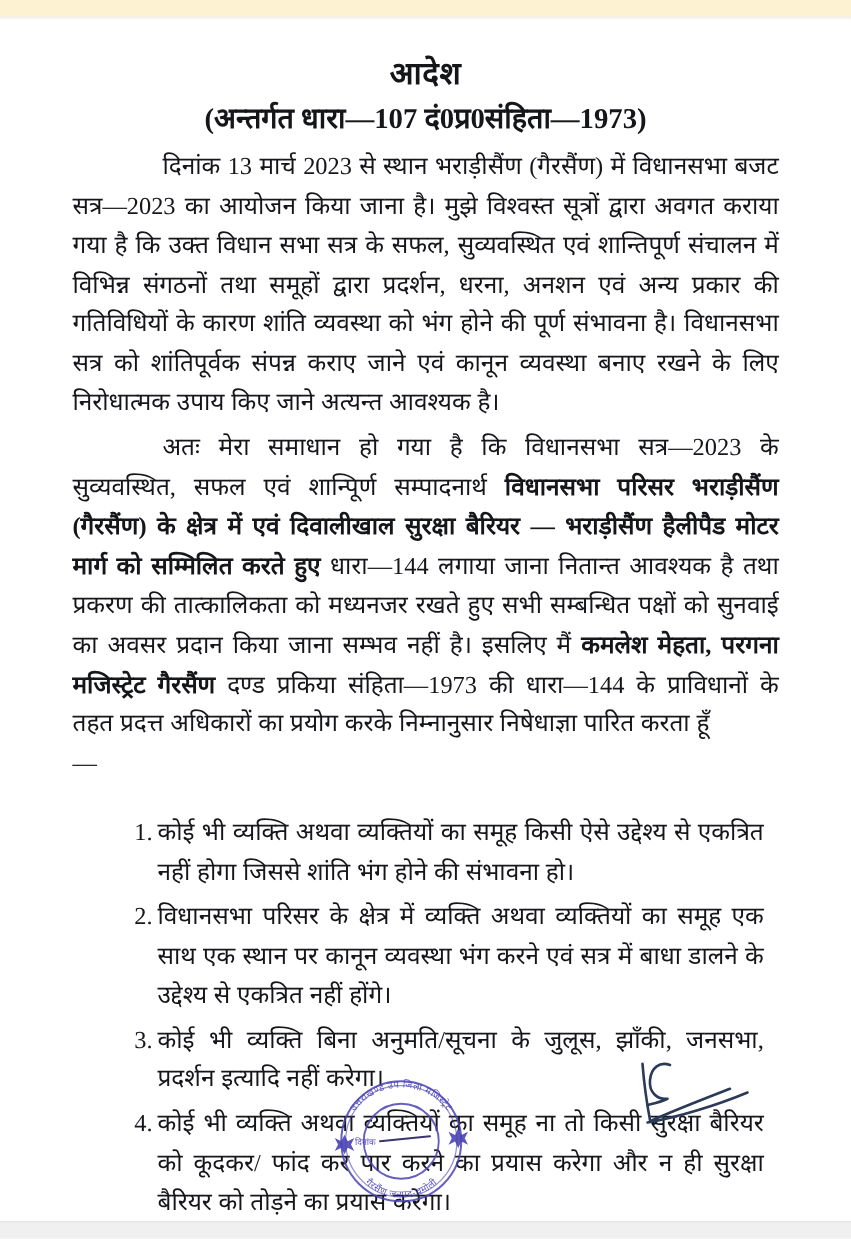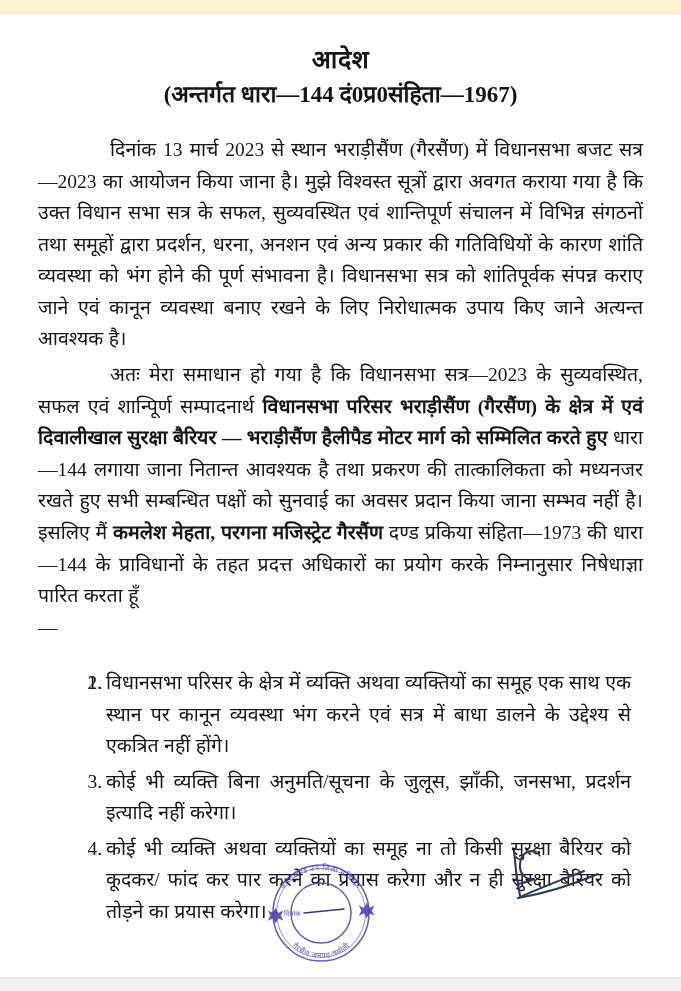--- a/index.html
+++ b/index.html
@@ -36,21 +36,21 @@
     height: 13px;
     background: #f0f0f0;
     border-top: 1px solid #e3e3e3;
   }
   .page {
     position: absolute;
     top: 16px; left: 0;
     width: 681px;
     height: 962px;
     box-sizing: border-box;
-    padding: 0 38px;
+    padding: 0 58px;
   }
   .title-block {
     text-align: center;
     margin-top: 28px;
   }
   .doc-title {
     font-size: 25px;
     font-weight: bold;
     letter-spacing: 0.5px;
     line-height: 1.25;
@@ -63,21 +63,21 @@
   }
   .body-para {
     font-size: 19.5px;
     line-height: 1.62;
     text-align: justify;
     text-justify: inter-word;
     margin-top: 4px;
     word-spacing: 0.5px;
   }
   .body-para.first {
-    margin-top: 24px;
+    margin-top: 8px;
     font-family: Liberation Serif, serif;
   }
   .indent::before {
     content: "";
     display: inline-block;
     width: 72px;
   }
   .b {
     font-weight: bold;
   }
@@ -132,36 +132,37 @@
 </head>
 <body>
 
 <div class="top-band"></div>
 <div class="top-band-edge"></div>
 
 <div class="page">
 
   <div class="title-block">
     <div class="doc-title">आदेश</div>
-    <div class="doc-subtitle">(अन्तर्गत धारा—144 दं0प्र0संहिता—1967)</div>
+    <div class="doc-subtitle">(अन्तर्गत धारा—107 दं0प्र0संहिता—1973)</div>
   </div>
 
   <div class="body-para first">
     <span class="indent"></span><span>दिनांक 13 मार्च 2023 से स्थान भराड़ीसैंण (गैरसैंण) में विधानसभा बजट सत्र—2023 का आयोजन किया जाना है। मुझे विश्वस्त सूत्रों द्वारा अवगत कराया गया है कि उक्त विधान सभा सत्र के सफल, सुव्यवस्थित एवं शान्तिपूर्ण संचालन में विभिन्न संगठनों तथा समूहों द्वारा प्रदर्शन, धरना, अनशन एवं अन्य प्रकार की गतिविधियों के कारण शांति व्यवस्था को भंग होने की पूर्ण संभावना है। विधानसभा सत्र को शांतिपूर्वक संपन्न कराए जाने एवं कानून व्यवस्था बनाए रखने के लिए निरोधात्मक उपाय किए जाने अत्यन्त आवश्यक है।</span>
   </div>
 
   <div class="body-para">
     <span class="indent"></span><span>अतः मेरा समाधान हो गया है कि विधानसभा सत्र—2023 के सुव्यवस्थित, सफल एवं शान्पूिर्ण सम्पादनार्थ </span><span class="b">विधानसभा परिसर भराड़ीसैंण (गैरसैंण) के क्षेत्र में एवं दिवालीखाल सुरक्षा बैरियर — भराड़ीसैंण हैलीपैड मोटर मार्ग को सम्मिलित करते हुए</span><span> धारा—144 लगाया जाना नितान्त आवश्यक है तथा प्रकरण की तात्कालिकता को मध्यनजर रखते हुए सभी सम्बन्धित पक्षों को सुनवाई का अवसर प्रदान किया जाना सम्भव नहीं है। इसलिए मैं </span><span class="b">कमलेश मेहता, परगना मजिस्ट्रेट गैरसैंण</span><span> दण्ड प्रकिया संहिता—1973 की धारा—144 के प्राविधानों के तहत प्रदत्त अधिकारों का प्रयोग करके निम्नानुसार निषेधाज्ञा पारित करता हूँ</span>
   </div>
 
   <div class="dash-line">—</div>
 
   <ol class="order-list">
     <li class="order-item">
       <span class="order-num">1.</span>
+      <span>कोई भी व्यक्ति अथवा व्यक्तियों का समूह किसी ऐसे उद्देश्य से एकत्रित नहीं होगा जिससे शांति भंग होने की संभावना हो।</span>
     </li>
     <li class="order-item">
       <span class="order-num">2.</span>
       <span>विधानसभा परिसर के क्षेत्र में व्यक्ति अथवा व्यक्तियों का समूह एक साथ एक स्थान पर कानून व्यवस्था भंग करने एवं सत्र में बाधा डालने के उद्देश्य से एकत्रित नहीं होंगे।</span>
     </li>
     <li class="order-item">
       <span class="order-num">3.</span>
       <span>कोई भी व्यक्ति बिना अनुमति/सूचना के जुलूस, झाँकी, जनसभा, प्रदर्शन इत्यादि नहीं करेगा।</span>
     </li>
     <li class="order-item">

